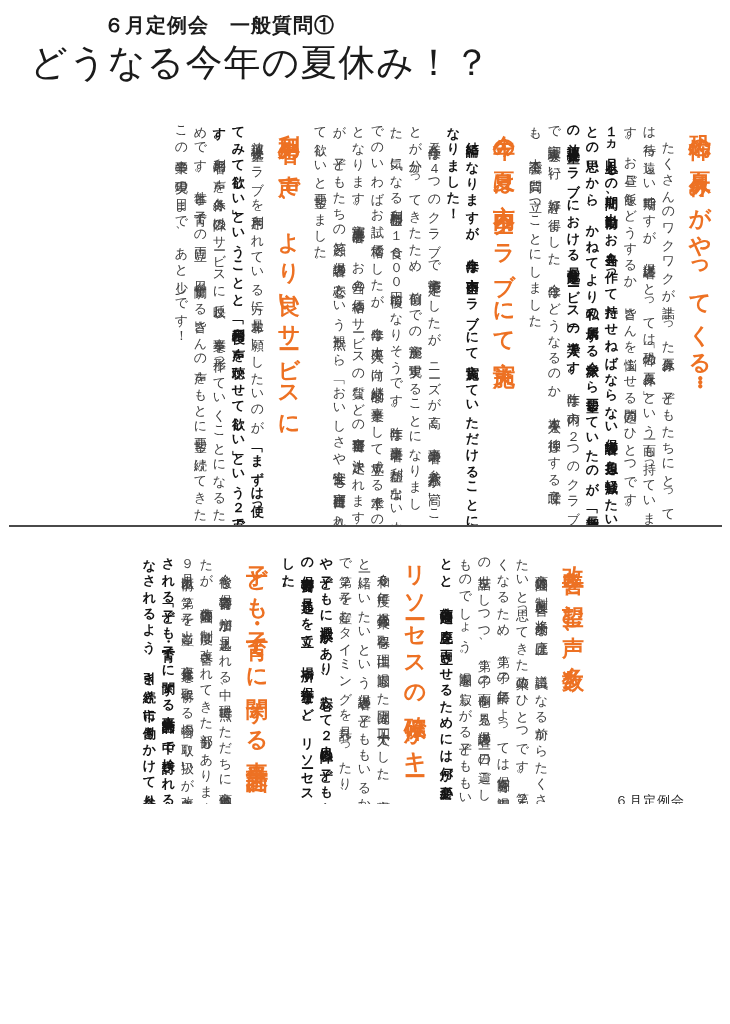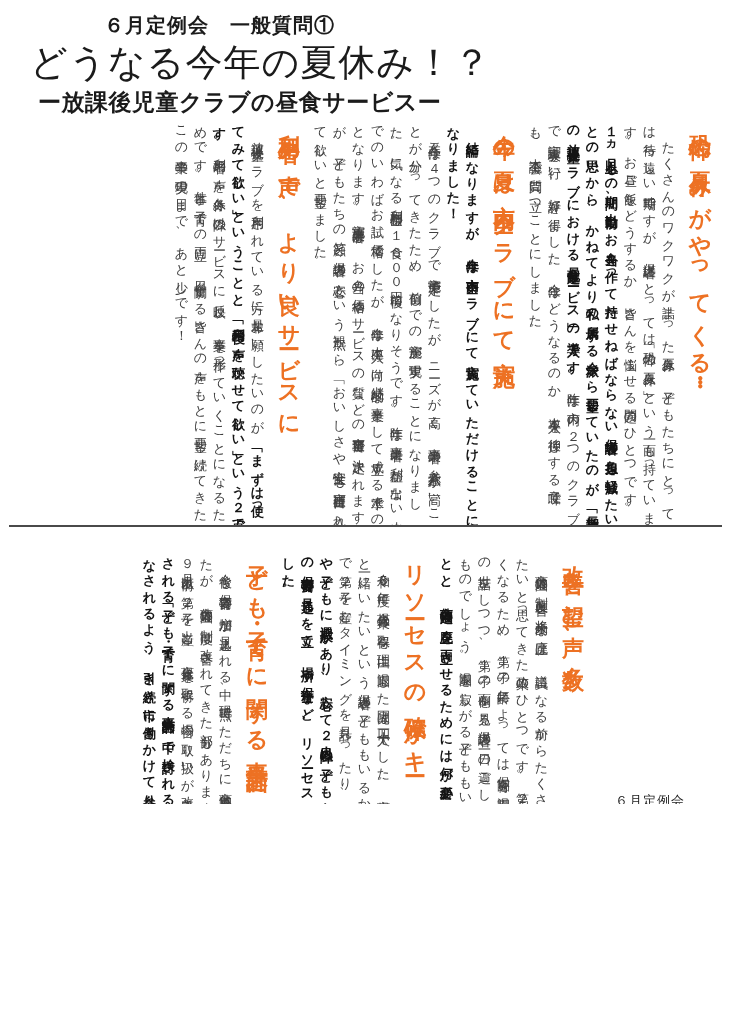--- a/index.html
+++ b/index.html
@@ -108,21 +108,20 @@
   }
 </style>
 </head>
 <body>
 
 <div class="page">
 
   <div class="header">
     <div class="kicker">６月定例会　一般質問①</div>
     <div class="title">どうなる今年の夏休み！？</div>
-    <div class="subtitle">ー放課後児童クラブの昼食サービスー</div>
   </div>
 
   <div class="vtext section1">
       <h3 class="vhead">恐怖の夏休みがやってくる・・・</h3>
       <p class="vpara"><span>たくさんのワクワクが詰まった夏休み。子どもたちにとっては待ち遠しい時期ですが、保護者にとっては「恐怖の夏休み」という一面も持っています。お昼ご飯をどうするか、皆さんを悩ませる問題のひとつです。</span><b>１ヵ月以上もの期間、出勤前にお弁当を作って持たせねばならない保護者の負担を軽減したいとの思いから、かねてより私の所属する会派から要望していたのが、「長期連休中の放課後児童クラブにおける昼食配達サービス」の導入です。</b><span>昨年は市内の２つのクラブで実証実験を行い、好評を得ました。今年はどうなるのか、本導入を後押しする意味でも、本議会で質問に立つことにしました。</span></p>
       <h3 class="vhead">今年の夏は市内全クラブにて実施</h3>
       <p class="vpara"><b>結論になりますが、今年は市内全クラブにて実施していただけることになりました！</b></p>
       <p class="vpara"><span>元々今年は４つのクラブで実施予定でしたが、ニーズが高く、事業者の参入意欲が高いことが分かってきたため、前倒しでの実施が実現することになりました。気になる利用料金は１食６００円前後になりそうです。昨年は事業者に利益が出ない水準でのいわばお試し価格でしたが、今年は本導入に向け継続的な事業として成立する水準での実施となります。実施事業者は、お弁当の価格やサービスの質などの審査項目で決定されますが、子どもたちの笑顔と保護者の安心という観点から、「おいしさや安全性」も審査項目に入れて欲しいと要望しました。</span></p>
       <h3 class="vhead">利用者の声で、より良いサービスに</h3>
       <p class="vpara"><span>放課後児童クラブを利用されている方に是非お願いしたいのが、</span><b>「まずは使ってみて欲しい」ということと、「利用後の声を聴かせて欲しい」という２点です。</b><span>利用者の声を冬休み以降のサービスに反映し、事業を形作っていくことになるためです。仕事と子育ての両立に、日々奮闘する皆さんの声をもとに要望し続けてきたこの事業の実現の日まで、あと少しです！</span></p>

